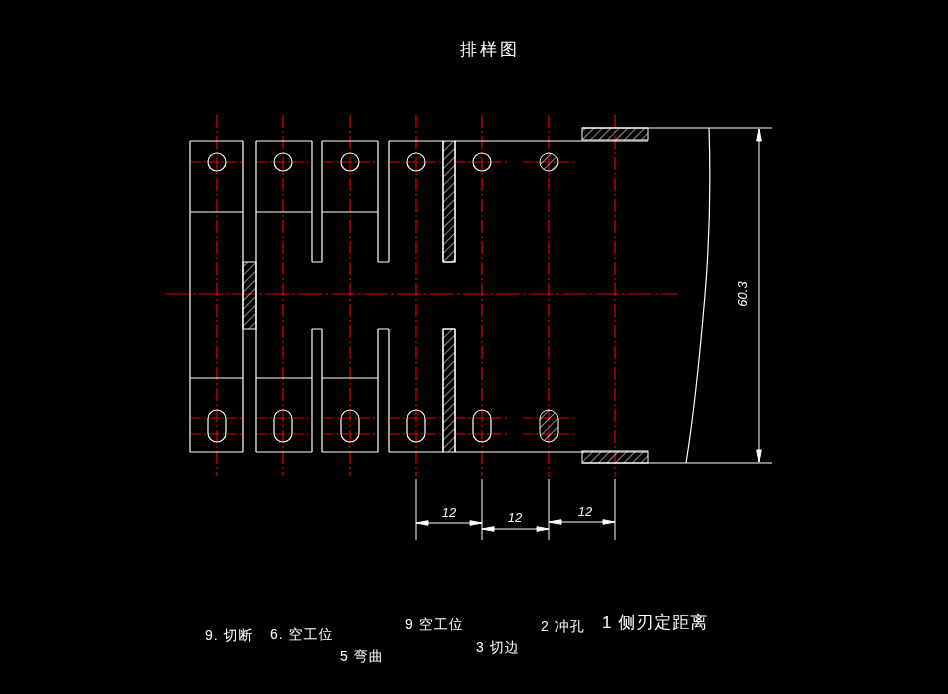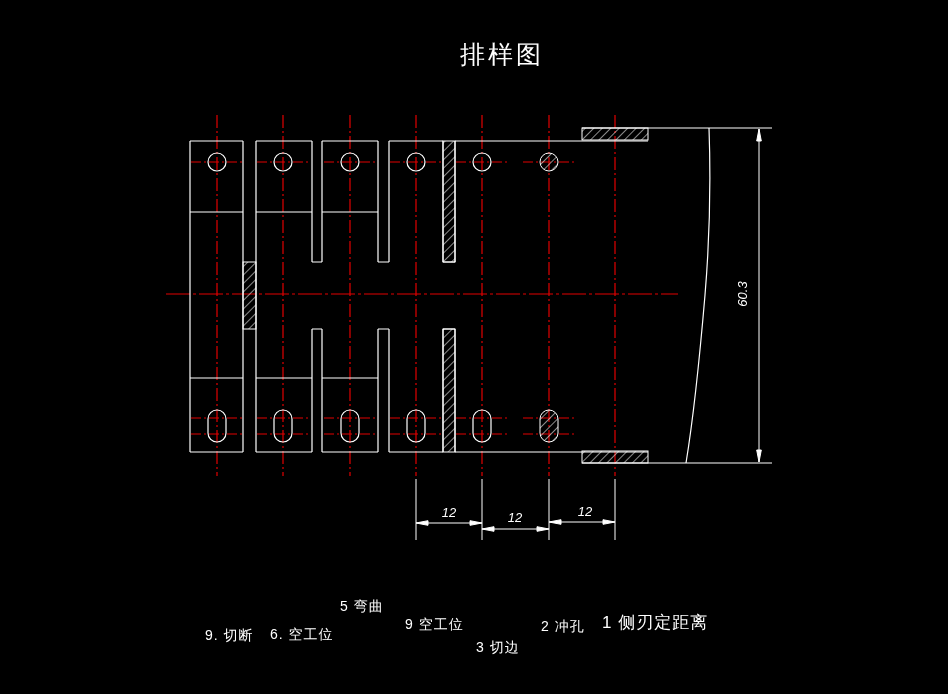--- a/index.html
+++ b/index.html
@@ -8,25 +8,25 @@
     width:948px;height:694px;
     position:relative;overflow:hidden;
     font-family:"Liberation Sans",sans-serif;
   }
   #stage{position:absolute;left:0;top:0;width:948px;height:694px;}
   svg{position:absolute;left:0;top:0;}
   .cjk{
     position:absolute;color:#fff;white-space:nowrap;
     font-family:"Liberation Sans",sans-serif;
   }
-  .drawing-title{left:460px;top:38px;font-size:25px;letter-spacing:3px;}
+  .drawing-title{left:460px;top:38px;font-size:17px;letter-spacing:3px;}
   .station-label{font-size:14px;letter-spacing:1px;}
   .lbl7{left:205px;top:627px;}
   .lbl6{left:270px;top:626px;}
-  .lbl5{left:340px;top:598px;}
+  .lbl5{left:340px;top:648px;}
   .lbl4{left:405px;top:616px;}
   .lbl3{left:476px;top:639px;}
   .lbl2{left:541px;top:618px;text-align:right;}
   .lbl1{left:602px;top:611px;font-size:17px;}
   .dimtxt{
     fill:#fff;font-style:italic;font-size:13px;
     font-family:"Liberation Sans",sans-serif;text-anchor:middle;
   }
 </style>
 </head>

